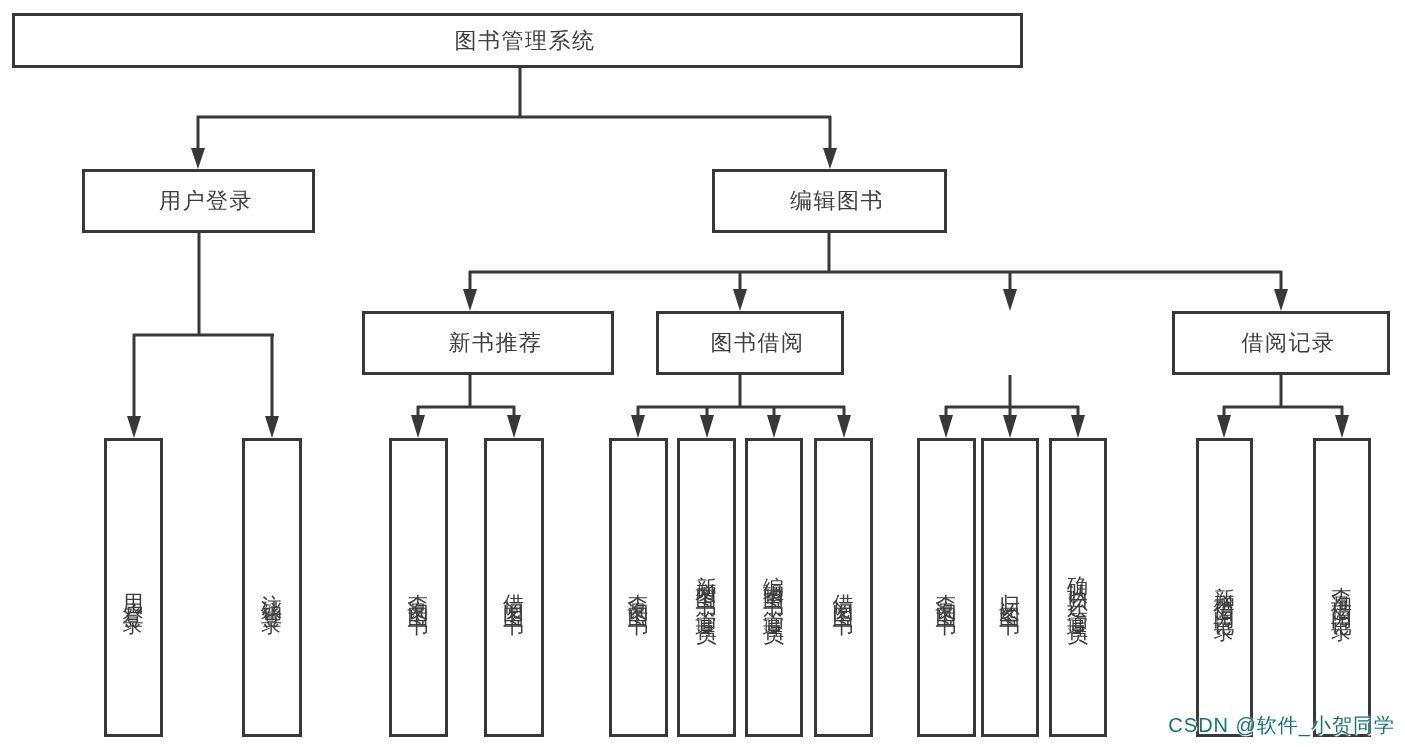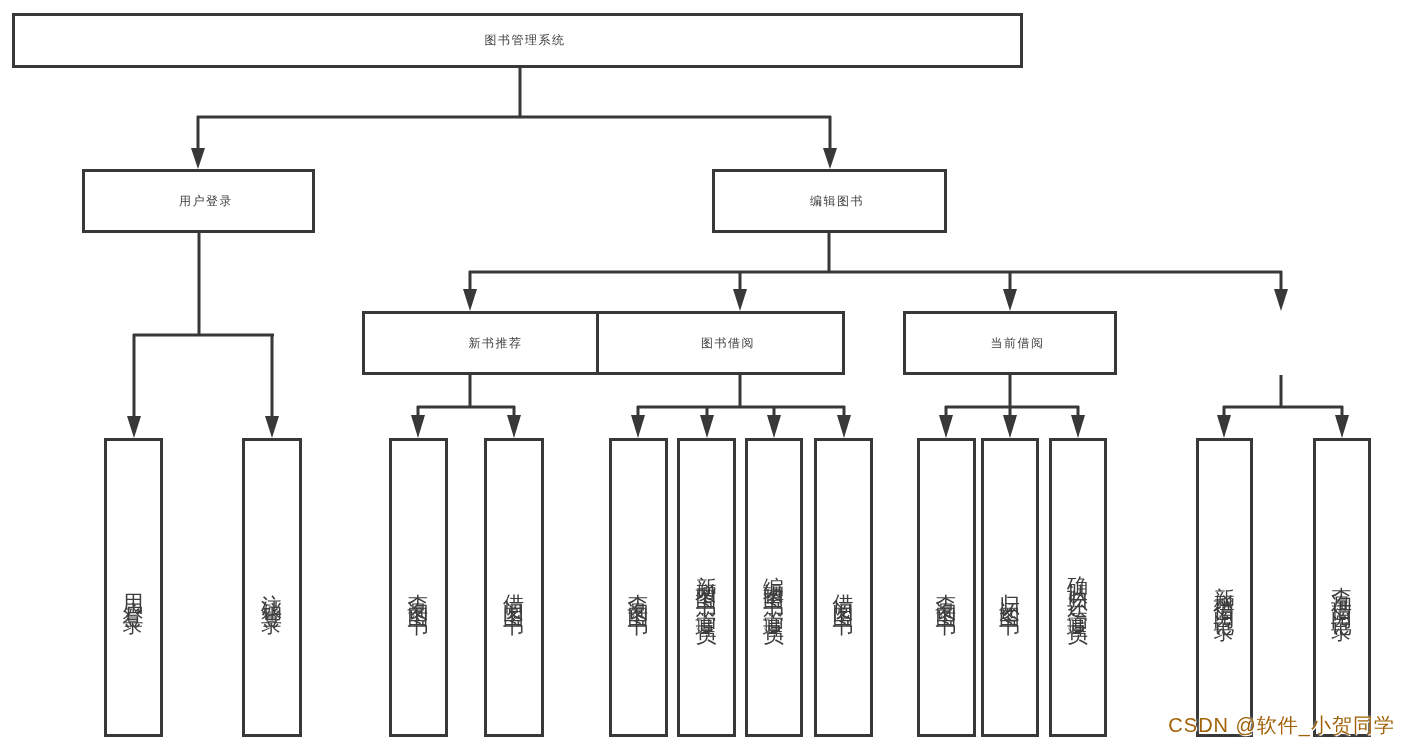--- a/index.html
+++ b/index.html
@@ -11,29 +11,29 @@
   }
   #wires { position:absolute; left:0; top:0; width:1405px; height:747px; z-index:0; }
   .line { stroke:#383838; stroke-width:3; fill:none; }
   .ah   { fill:#383838; stroke:none; }
   .box {
     position:absolute; box-sizing:border-box; z-index:1;
     background:#ffffff; border:3px solid #383838;
     display:flex; align-items:center; justify-content:center;
     color:#3d3d3d;
   }
-  .h { font-size:12px; letter-spacing:1.5px;padding-left:15px; }
+  .h { font-size:22px; letter-spacing:1.5px;padding-left:15px; }
   .v {
     writing-mode:vertical-lr; text-orientation:mixed;
     font-size:21px; letter-spacing:7px; line-height:1;
     padding-top:6px;
   }
   #watermark {
     position:absolute; z-index:2; right:10px; top:712px;
-    font-size:20px; letter-spacing:1px; color:#a16207;
+    font-size:20px; letter-spacing:1px; color:#0f766e;
     text-shadow:0 0 3px #ffffff, 1px 1px 0 #ffffff;
     white-space:nowrap;
   }
 </style>
 </head>
 <body>
 
 <div id="stage">
 
   <svg id="wires" viewBox="0 0 1405 747" xmlns="http://www.w3.org/2000/svg">
@@ -70,22 +70,22 @@
       <path class="ah" d="M1335 415 H1349 L1342 438 Z"></path>
     </g>
   </svg>
 
   <div class="box h" style="left:12px;top:13px;width:1011px;height:55px">图书管理系统</div>
 
   <div class="box h" style="left:82px;top:169px;width:233px;height:64px">用户登录</div>
   <div class="box h" style="left:712px;top:169px;width:235px;height:64px">编辑图书</div>
 
   <div class="box h" style="left:362px;top:311px;width:252px;height:64px">新书推荐</div>
-  <div class="box h" style="left:596px;top:311px;width:249px;height:64px">图书借阅</div>
-  <div class="box h" style="left:903px;top:311px;width:214px;height:64px">当前借阅</div>
+  <div class="box h" style="left:656px;top:311px;width:188px;height:64px">图书借阅</div>
+  <div class="box h" style="left:1172px;top:311px;width:218px;height:64px">借阅记录</div>
 
   <div class="box v" style="left:104px;top:438px;width:59px;height:299px">用户登录</div>
   <div class="box v" style="left:242px;top:438px;width:60px;height:299px">注销登录</div>
 
   <div class="box v" style="left:389px;top:438px;width:59px;height:299px">查询图书</div>
   <div class="box v" style="left:484px;top:438px;width:60px;height:299px">借阅图书</div>
 
   <div class="box v" style="left:609px;top:438px;width:59px;height:299px">查询图书</div>
   <div class="box v" style="left:677px;top:438px;width:59px;height:299px">新增图书（管理员）</div>
   <div class="box v" style="left:745px;top:438px;width:58px;height:299px">编辑图书（管理员）</div>

